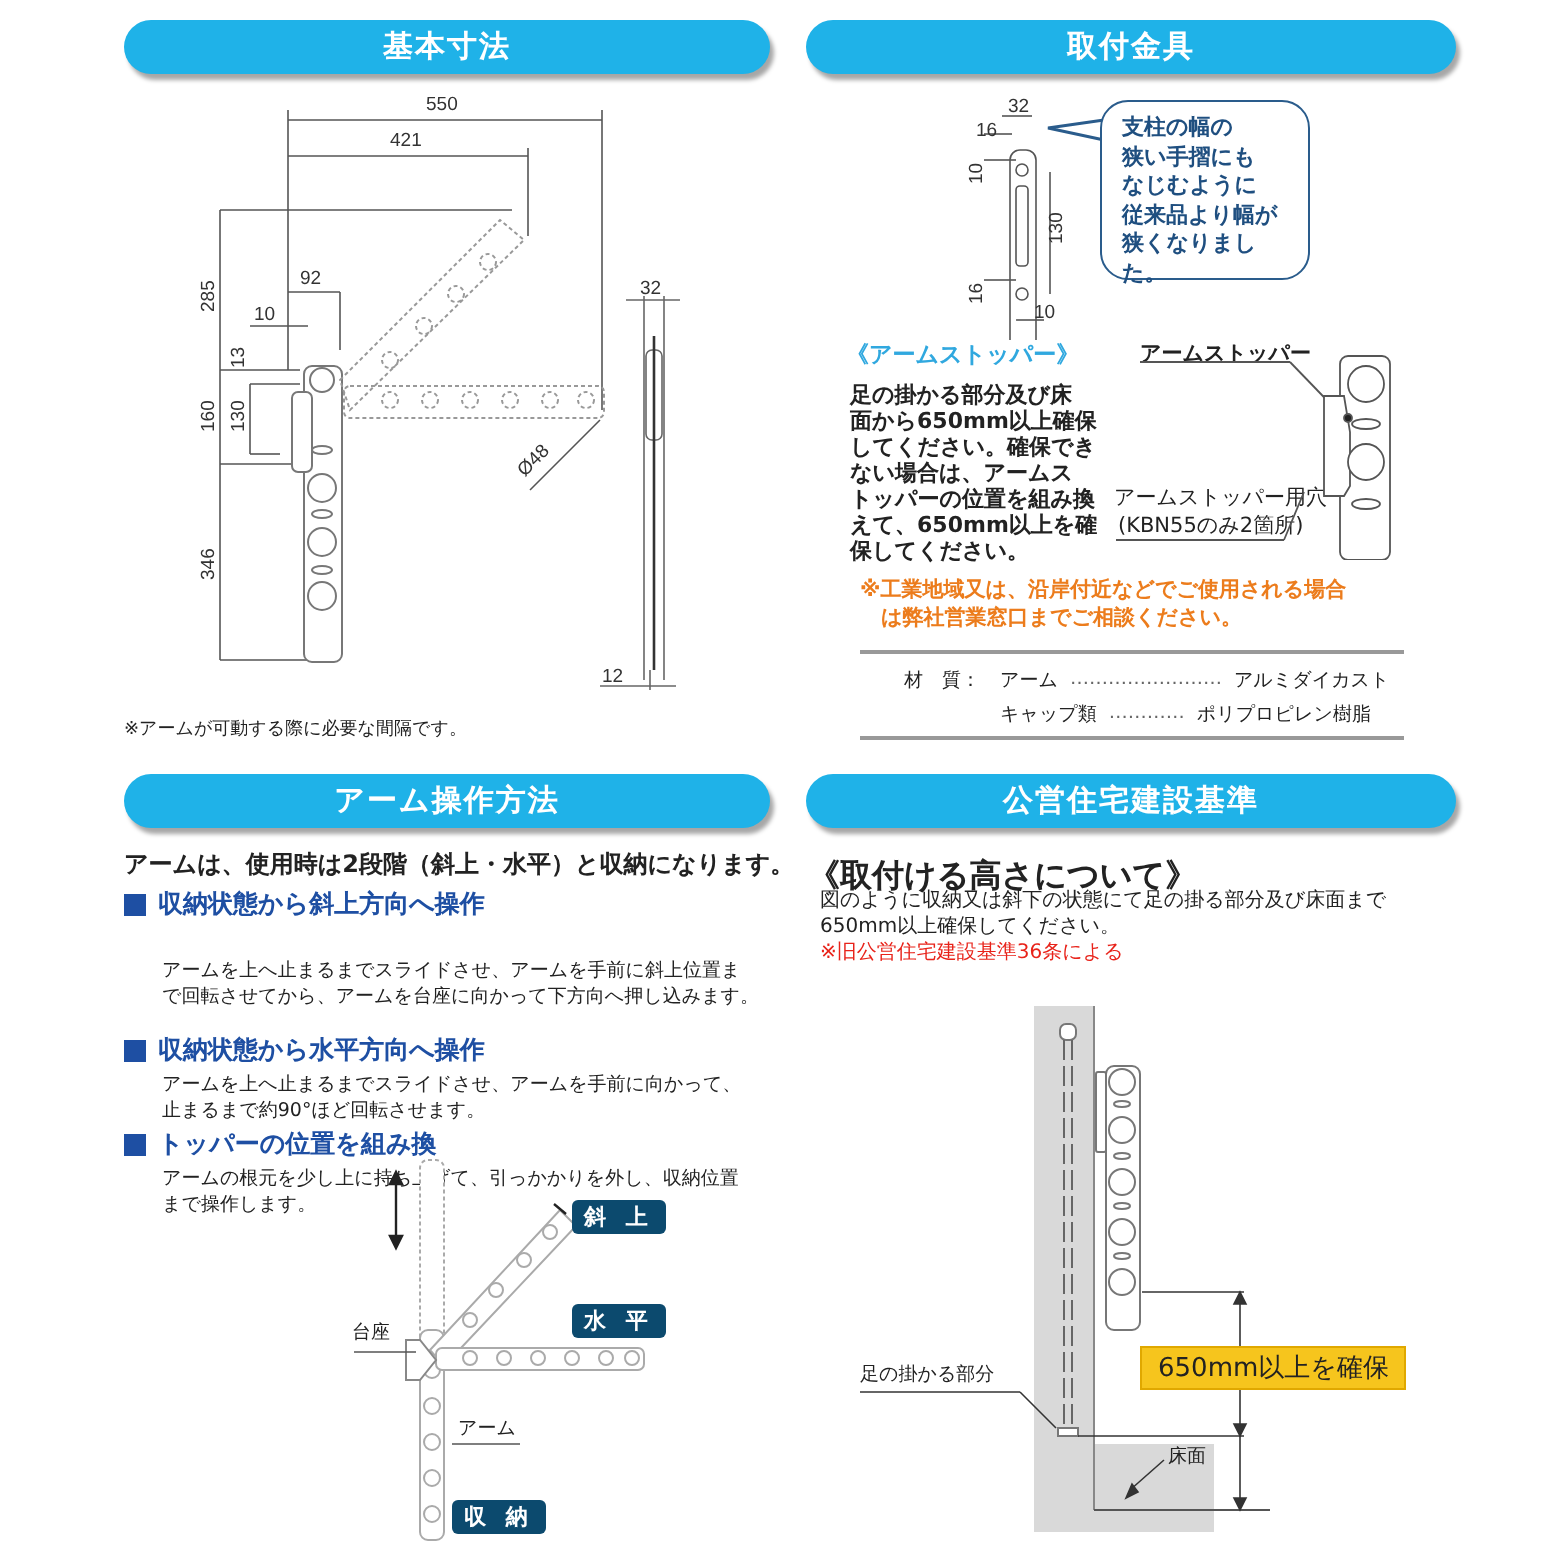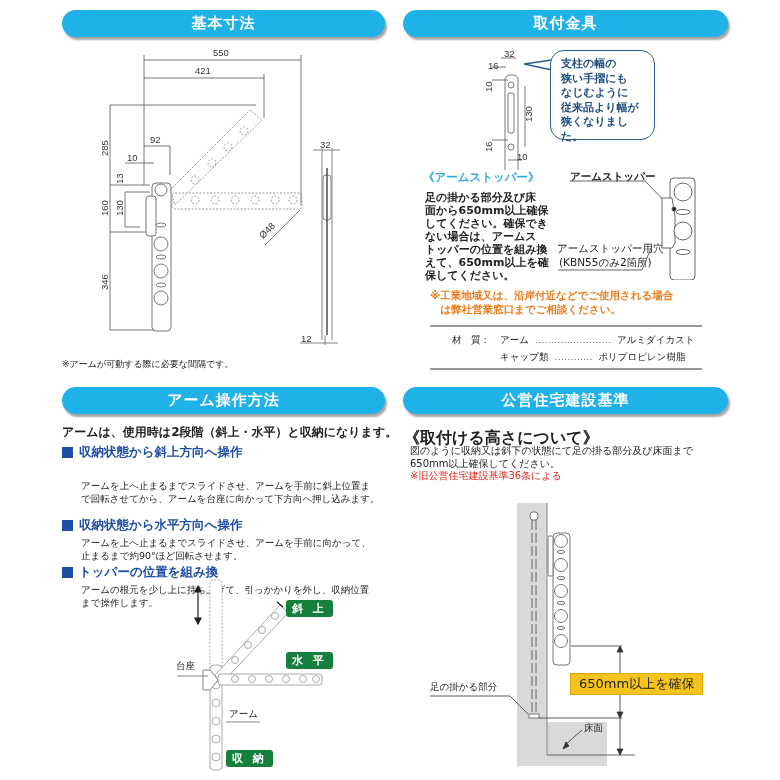--- a/index.html
+++ b/index.html
@@ -27,21 +27,21 @@
   .stopper-title { color: #30a8df; font-size: 11.5px; font-weight: bold; }
   .stopper-body { font-size: 11px; line-height: 13px; white-space: pre-line; font-weight: bold; color:#222; }
   .warn { color: #ec7c1c; font-size: 10.5px; line-height: 14px; white-space: pre-line; font-weight: bold; }
   .mat { font-size: 9.5px; color: #222; }
   .rule { position: absolute; height: 1.5px; background: #999; }
   .op-intro { font-size: 12px; font-weight: bold; color: #222; }
   .op-head { font-size: 12.5px; font-weight: bold; color: #1e4fa3; display: flex; align-items: center; gap: 6px; }
   .op-head .sq { width: 11px; height: 11px; background: #1e4fa3; display: inline-block; }
   .op-body { font-size: 9.5px; line-height: 13px; color: #222; white-space: pre-line; padding-left: 19px; }
   .tag {
-    position: absolute; background: #15803d; color: #fff; font-weight: bold; font-size: 11px;
+    position: absolute; background: #0c4a6e; color: #fff; font-weight: bold; font-size: 11px;
     border-radius: 3px; padding: 1px 6px; letter-spacing: 3px;
   }
   .lbl { position: absolute; font-size: 9.5px; color: #222; }
   .yellow {
     position: absolute; background: #f6c51d; color: #222; font-size: 13px; padding: 1px 8px;
     border: 1px solid #e0a800;
   }
 </style>
 </head>
 <body>

